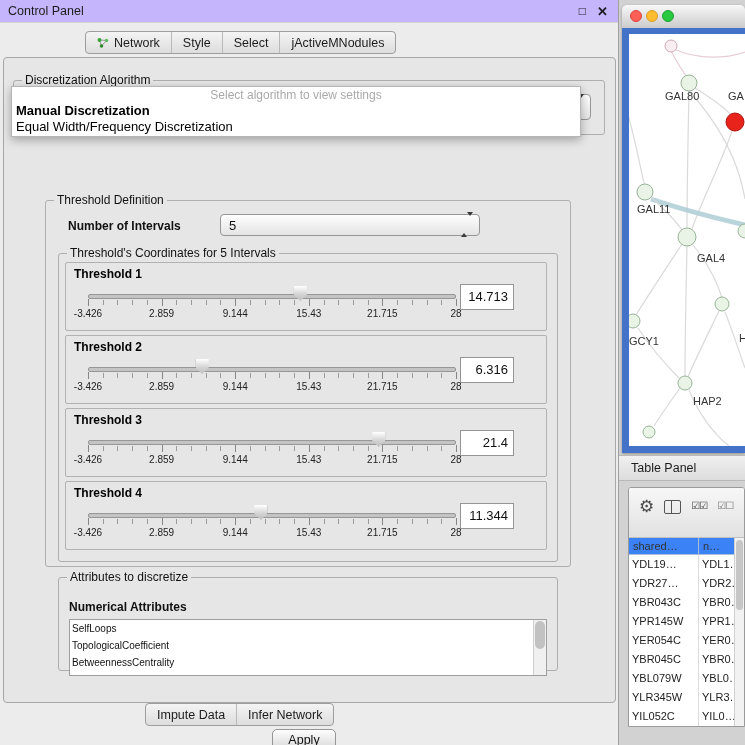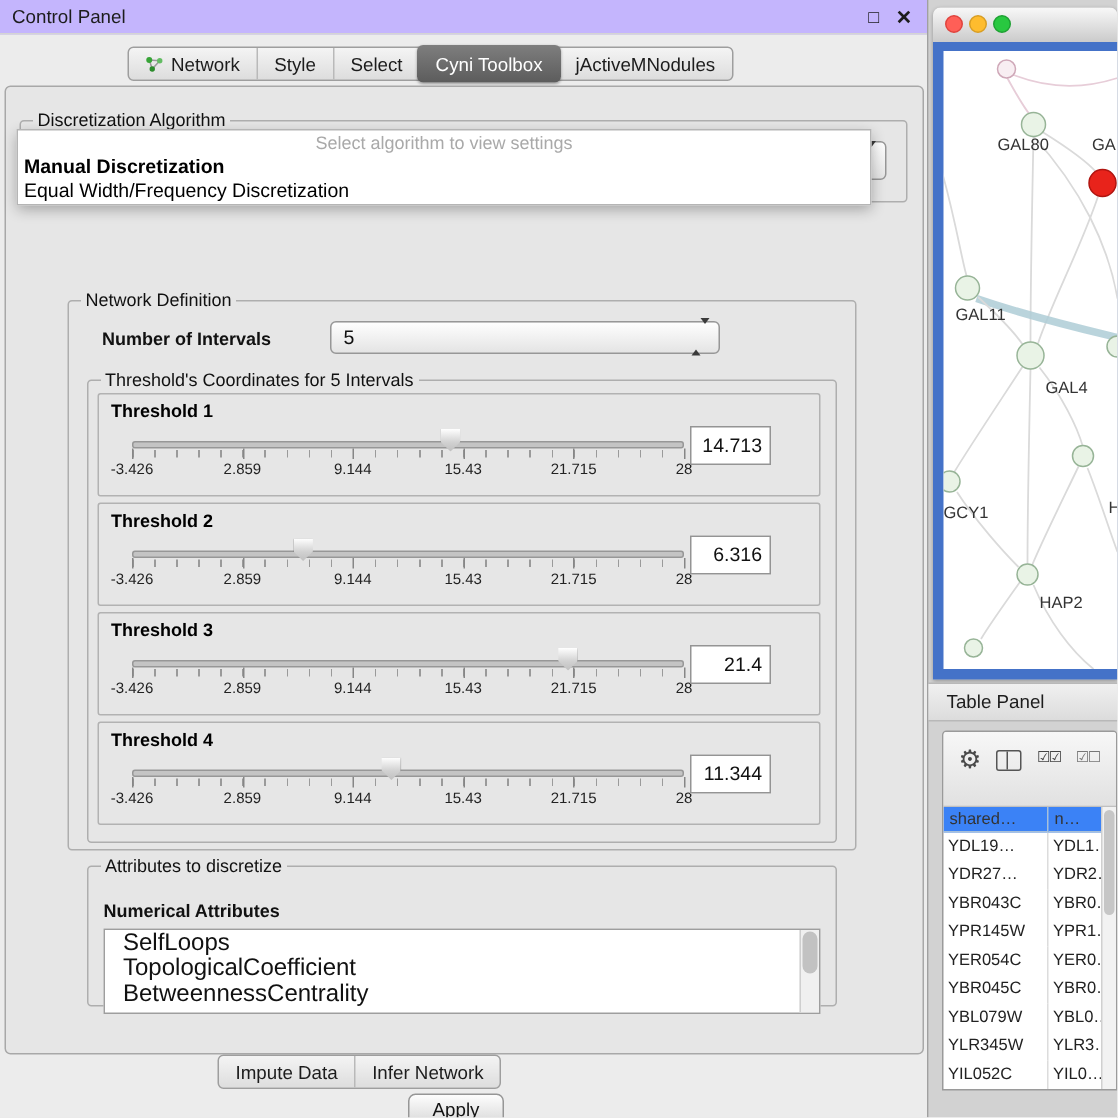--- a/index.html
+++ b/index.html
@@ -53,21 +53,21 @@
   .ticks{position:absolute;left:0;top:14px;width:369px;height:5px;background:repeating-linear-gradient(to right,#9a9a9a 0,#9a9a9a 1px,transparent 1px,transparent 14.72px);}
   .major{position:absolute;top:13px;width:1px;height:7px;background:#868686;}
   .thumb{position:absolute;top:0;width:13px;height:15px;background:linear-gradient(#ffffff,#d2d2d2 58%,#c0c0c0);clip-path:polygon(0 0,100% 0,100% 58%,50% 100%,0 58%);filter:drop-shadow(0 0 1px #666);}
   .scale{position:absolute;left:22px;top:45px;width:368px;height:12px;}
   .scale span{position:absolute;transform:translateX(-50%);font-size:10px;color:#222;white-space:nowrap;}
   .value-box{position:absolute;left:394px;top:21px;width:54px;height:26px;background:#fff;border:1px solid #949494;box-sizing:border-box;font-size:13px;line-height:24px;text-align:right;padding-right:5px;color:#111;}
 
   
   .attr-subtitle{position:absolute;left:10px;top:16px;font-size:12px;font-weight:bold;color:#111;}
   .listbox{position:absolute;left:10px;top:35px;width:478px;height:57px;background:#fff;border:1px solid #9e9e9e;box-sizing:border-box;overflow:hidden;}
-  .list-item{font-size:16px;line-height:17px;padding-left:12px;color:#111;white-space:nowrap;}
+  .list-item{font-size:10px;line-height:17px;padding-left:2px;color:#111;white-space:nowrap;}
   .list-scrollbar{position:absolute;right:0;top:0;bottom:0;width:12px;background:#f0f0f0;border-left:1px solid #cfcfcf;}
   .list-thumb{position:absolute;left:1px;right:1px;top:1px;height:28px;background:#c2c2c2;border-radius:5px;}
 
   .apply-btn{position:absolute;left:268px;top:671px;width:64px;height:21px;background:linear-gradient(#fdfdfd,#d9d9d9);border:1px solid #969696;border-radius:5px;font-size:12.5px;font-family:"Liberation Sans",sans-serif;color:#111;}
 
   
   .network-window{position:absolute;left:622px;top:5px;width:123px;height:448px;border-radius:5px 5px 0 0;box-shadow:0 1px 3px rgba(0,0,0,.3);}
   .nw-titlebar{position:absolute;left:0;top:0;right:0;height:23px;background:linear-gradient(#f8f8f8,#cbcbcb);border-bottom:1px solid #9a9a9a;border-radius:5px 5px 0 0;}
   .light{position:absolute;top:5px;width:12px;height:12px;border-radius:50%;box-sizing:border-box;}
   .light.red{left:8px;background:#ff5f57;border:1px solid #e0443e;}
@@ -124,41 +124,38 @@
             </svg>
           </span>
           <span>Network</span>
         </div>
         <div class="tab">
           <span>Style</span>
         </div>
         <div class="tab">
           <span>Select</span>
         </div>
-        <div class="tab selected">
-          <span>Cyni Toolbox</span>
-        </div>
         <div class="tab">
           <span>jActiveMNodules</span>
         </div>
       </div>
 
     <div class="main-panel">
 
       <fieldset class="group" style="left:9px;top:15px;width:590px;height:60px;">
         <legend>Discretization Algorithm</legend>
       </fieldset>
 
       <div class="combobox alg-combo" style="left:21px;top:36px;width:566px;height:26px;">
         <span class="arrows"><span class="arr-up"></span><span class="arr-down"></span></span>
       </div>
 
 
       <fieldset class="group" style="left:41px;top:135px;width:524px;height:372px;">
-        <legend class="green">Network Definition</legend>
+        <legend class="green">Threshold Definition</legend>
       </fieldset>
       <span class="bold-label" style="left:64px;top:161px;">Number of Intervals</span>
       <div class="combobox" style="left:216px;top:156px;width:260px;height:22px;">
         <span class="cb-text">5</span>
         <span class="arrows"><span class="arr-up"></span><span class="arr-down"></span></span>
       </div>
 
       <fieldset class="group" style="left:54px;top:188px;width:498px;height:314px;">
         <legend class="blue">Threshold's Coordinates for 5 Intervals</legend>
       </fieldset>

